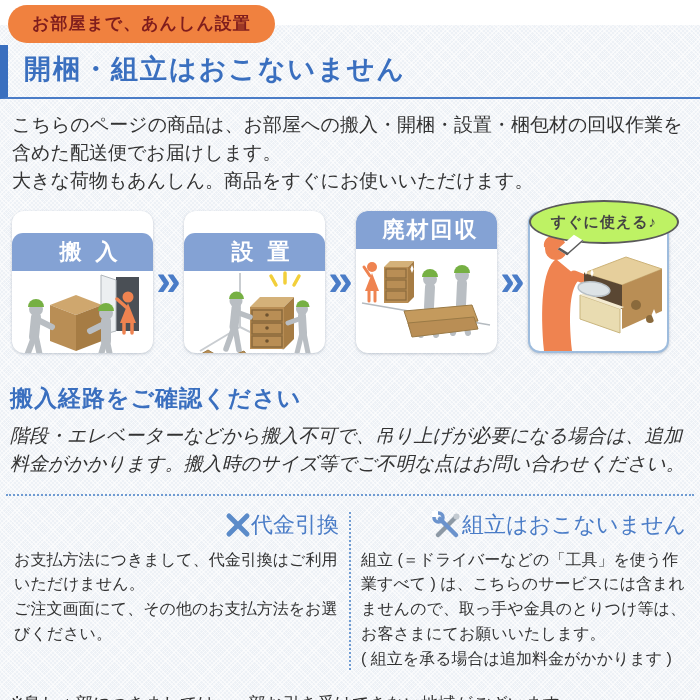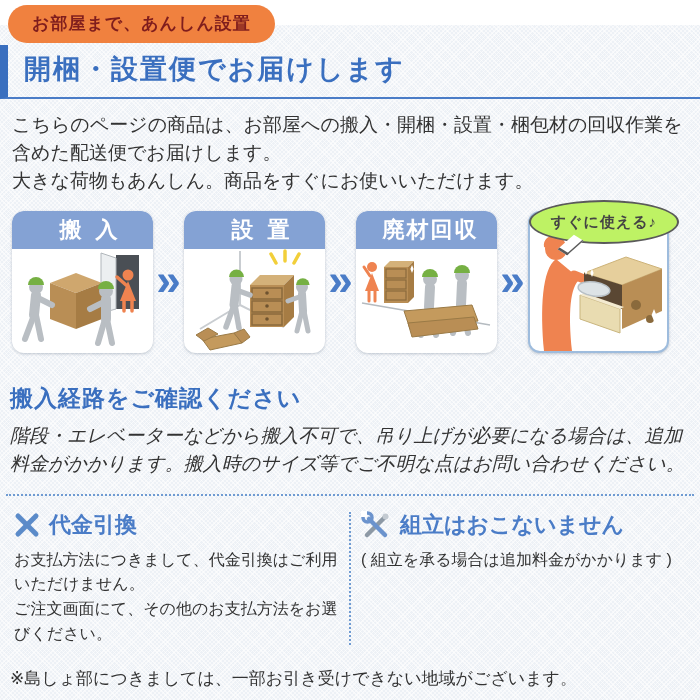--- a/index.html
+++ b/index.html
@@ -30,21 +30,21 @@
   .steps{display:flex;align-items:center;margin:16px 12px 0;}
   .step-panel{
     position:relative;width:141px;height:142px;background:#fff;border-radius:12px;
     box-shadow:0 1px 3px rgba(110,125,145,.4);flex:0 0 auto;overflow:hidden;
   }
   .step-panel.last{overflow:visible;border:2px solid #9ebcdd;width:137px;height:138px;}
   .step-header{
     height:38px;background:#84a2d4;color:#fff;font-size:22px;font-weight:bold;
     display:flex;align-items:center;justify-content:center;border-radius:11px 11px 0 0;
   }
-  .step-header.sp2{letter-spacing:14px;padding-left:26px;}
+  .step-header.sp2{letter-spacing:14px;padding-left:26px;margin-top:22px;}
   .step-header.sp4{letter-spacing:2px;padding-left:8px;}
   .chevron{
     flex:0 0 31px;text-align:center;font-size:44px;font-weight:bold;color:#4a7cc7;
     line-height:1;padding-bottom:4px;user-select:none;
   }
   .bubble{
     position:absolute;top:-13px;right:-12px;width:146px;height:40px;z-index:2;
     background:#bef264;border:2px solid #5a5a5a;border-radius:50%;
     display:flex;align-items:center;justify-content:center;
     font-size:15px;font-weight:bold;color:#444;letter-spacing:1px;
@@ -53,36 +53,36 @@
     content:"";position:absolute;left:32px;bottom:-11px;width:13px;height:14px;
     background:#fff;border-right:2px solid #5a5a5a;border-bottom:2px solid #5a5a5a;
     transform:skewX(-34deg) rotate(24deg);
   }
   .route-title{margin:30px 10px 0;font-size:23px;font-weight:bold;color:#3a6fbf;letter-spacing:1px;}
   .route-body{margin:8px 10px 0;font-size:19px;line-height:1.48;font-style:italic;}
   .dotted-hr{margin:15px 6px 0;border:none;border-top:2px dotted #6f9bd2;height:0;}
   .columns{display:flex;margin:14px 4px 0;}
   .col{width:50%;padding:0 10px;box-sizing:border-box;}
   .col-divider{border-left:2px dotted #6f9bd2;margin:2px 0;}
-  .col-title{display:flex;align-items:center;gap:9px;font-size:22px;font-weight:bold;color:#4a7cc7;}
+  .col-title{display:flex;align-items:center;font-size:22px;font-weight:normal;color:#4a7cc7;justify-content:flex-end;}
   .col-body{margin-top:8px;font-size:16px;line-height:1.55;}
   .col-body p{margin:0;}
   .note{margin:20px 10px 0;font-size:17px;}
   .icn{display:block;}
 </style>
 </head>
 <body>
 
 <div class="page">
 
   <div class="badge">お部屋まで、あんしん設置</div>
 
   <div class="content">
 
-    <h1 class="main-heading">開梱・設置便でお届けします</h1>
+    <h1 class="main-heading">開梱・組立はおこないません</h1>
 
     <div class="intro">
       <p>こちらのページの商品は、お部屋への搬入・開梱・設置・梱包材の回収作業を含めた配送便でお届けします。</p>
       <p>大きな荷物もあんしん。商品をすぐにお使いいただけます。</p>
     </div>
 
     <div class="steps">
 
       <div class="step-panel">
         <div class="step-header sp2">搬入</div>
@@ -235,20 +235,21 @@
           <svg width="30" height="28" viewBox="0 0 30 28">
             <line x1="6" y1="24" x2="23" y2="7" stroke="#8d99a5" stroke-width="4.5" stroke-linecap="round"></line>
             <circle cx="24.5" cy="5.5" r="3" fill="#c3cad1"></circle>
             <line x1="8" y1="8" x2="24" y2="24" stroke="#6b93cd" stroke-width="4.5" stroke-linecap="round"></line>
             <circle cx="6.5" cy="6.5" r="4.5" fill="none" stroke="#6b93cd" stroke-width="3.5"></circle>
             <rect x="0" y="0" width="6" height="6" fill="#ffffff"></rect>
           </svg>
           <span>組立はおこないません</span>
         </div>
         <div class="col-body">
+          <p>組立 (＝ドライバーなどの「工具」を使う作業すべて ) は、こちらのサービスには含まれませんので、取っ手や金具のとりつけ等は、お客さまにてお願いいたします。</p>
           <p>( 組立を承る場合は追加料金がかかります )</p>
         </div>
       </div>
 
     </div>
 
     <p class="note">※島しょ部につきましては、一部お引き受けできない地域がございます。</p>
 
   </div>
 </div>

